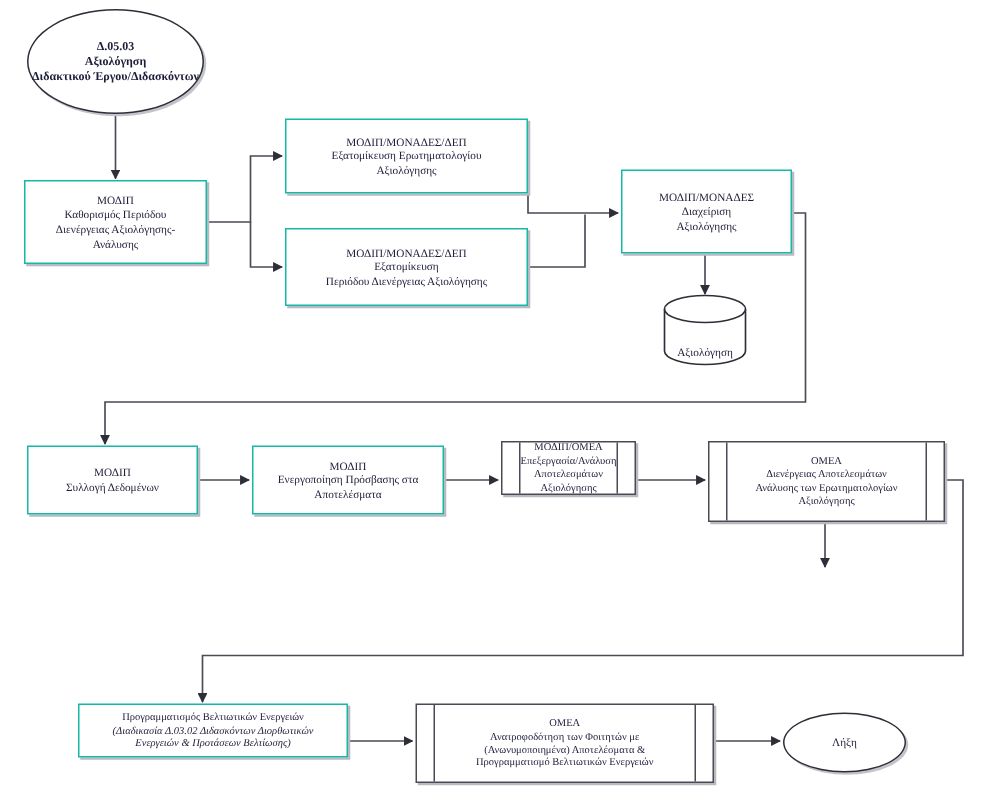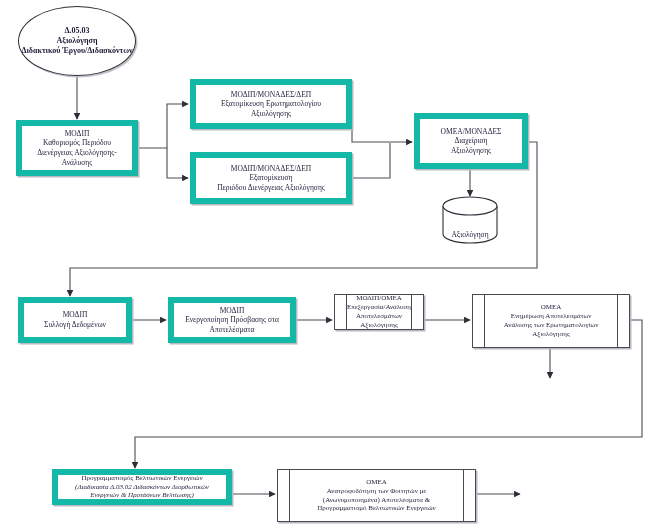--- a/index.html
+++ b/index.html
@@ -35,21 +35,21 @@
     text-align: center;
     background: #ffffff;
     z-index: 2;
   }
   .node .ln {
     display: block;
     line-height: 1.28;
     white-space: nowrap;
   }
   .proc {
-    border: 6px solid #14b8a6;
+    border: 1px solid #14b8a6;
     box-shadow: 1.5px 1.5px 0 0 #b9b9c2;
   }
   .sub {
     border: 1px solid #4a4a55;
     box-shadow: 1.5px 1.5px 0 0 #b9b9c2;
   }
   .sub::before,
   .sub::after {
     content: "";
     position: absolute;
@@ -155,21 +155,21 @@
     <span class="ln fs75">Αξιολόγησης</span>
   </div>
 
   <div class="node proc" style="left:190px; top:152px; width:162px; height:52px;">
     <span class="ln fs75">ΜΟΔΙΠ/ΜΟΝΑΔΕΣ/ΔΕΠ</span>
     <span class="ln fs75">Εξατομίκευση</span>
     <span class="ln fs75">Περιόδου Διενέργειας Αξιολόγησης</span>
   </div>
 
   <div class="node proc" style="left:414px; top:113px; width:114px; height:56px;">
-    <span class="ln fs75">ΟΜΕΑ/ΜΟΝΑΔΕΣ</span>
+    <span class="ln fs75">ΜΟΔΙΠ/ΜΟΝΑΔΕΣ</span>
     <span class="ln fs75">Διαχείριση</span>
     <span class="ln fs75">Αξιολόγησης</span>
   </div>
 
   <div class="db" style="left:440px; top:195px; width:60px; height:50px;">
     <svg width="60" height="50" viewBox="0 0 60 50" xmlns="http://www.w3.org/2000/svg">
       <path d="M 3 11 L 3 39 A 27 9 0 0 0 57 39 L 57 11" fill="#ffffff" stroke="#2e2e38" stroke-width="1.1"></path>
       <ellipse cx="30" cy="11" rx="27" ry="9" fill="#ffffff" stroke="#2e2e38" stroke-width="1.1"></ellipse>
     </svg>
     <span class="db-label">Αξιολόγηση</span>
@@ -188,33 +188,36 @@
 
   <div class="node sub" style="left:334px; top:294px; width:90px; height:36px;">
     <span class="ln fs7">ΜΟΔΙΠ/ΟΜΕΑ</span>
     <span class="ln fs7">Επεξεργασία/Ανάλυση</span>
     <span class="ln fs7">Αποτελεσμάτων</span>
     <span class="ln fs7">Αξιολόγησης</span>
   </div>
 
   <div class="node sub" style="left:472px; top:294px; width:158px; height:54px;">
     <span class="ln fs7">ΟΜΕΑ</span>
-    <span class="ln fs7">Ενημέρωση Αποτελεσμάτων</span>
+    <span class="ln fs7">Διενέργειας Αποτελεσμάτων</span>
     <span class="ln fs7">Ανάλυσης των Ερωτηματολογίων</span>
     <span class="ln fs7">Αξιολόγησης</span>
   </div>
 
 
   <div class="node proc" style="left:52px; top:469px; width:180px; height:36px;">
     <span class="ln fs7">Προγραμματισμός Βελτιωτικών Ενεργειών</span>
     <span class="ln fs7 ital">(Διαδικασία Δ.03.02 Διδασκόντων Διορθωτικών</span>
     <span class="ln fs7 ital">Ενεργειών &amp; Προτάσεων Βελτίωσης)</span>
   </div>
 
   <div class="node sub" style="left:277px; top:469px; width:199px; height:53px;">
     <span class="ln fs7">ΟΜΕΑ</span>
     <span class="ln fs7">Ανατροφοδότηση των Φοιτητών με</span>
     <span class="ln fs7">(Ανωνυμοποιημένα) Αποτελέσματα &amp;</span>
     <span class="ln fs7">Προγραμματισμό Βελτιωτικών Ενεργειών</span>
   </div>
 
+  <div class="node term" style="left:522px; top:475px; width:82px; height:40px;">
+    <span class="ln fs75">Λήξη</span>
+  </div>
 
 </div>
 
 </body></html>

